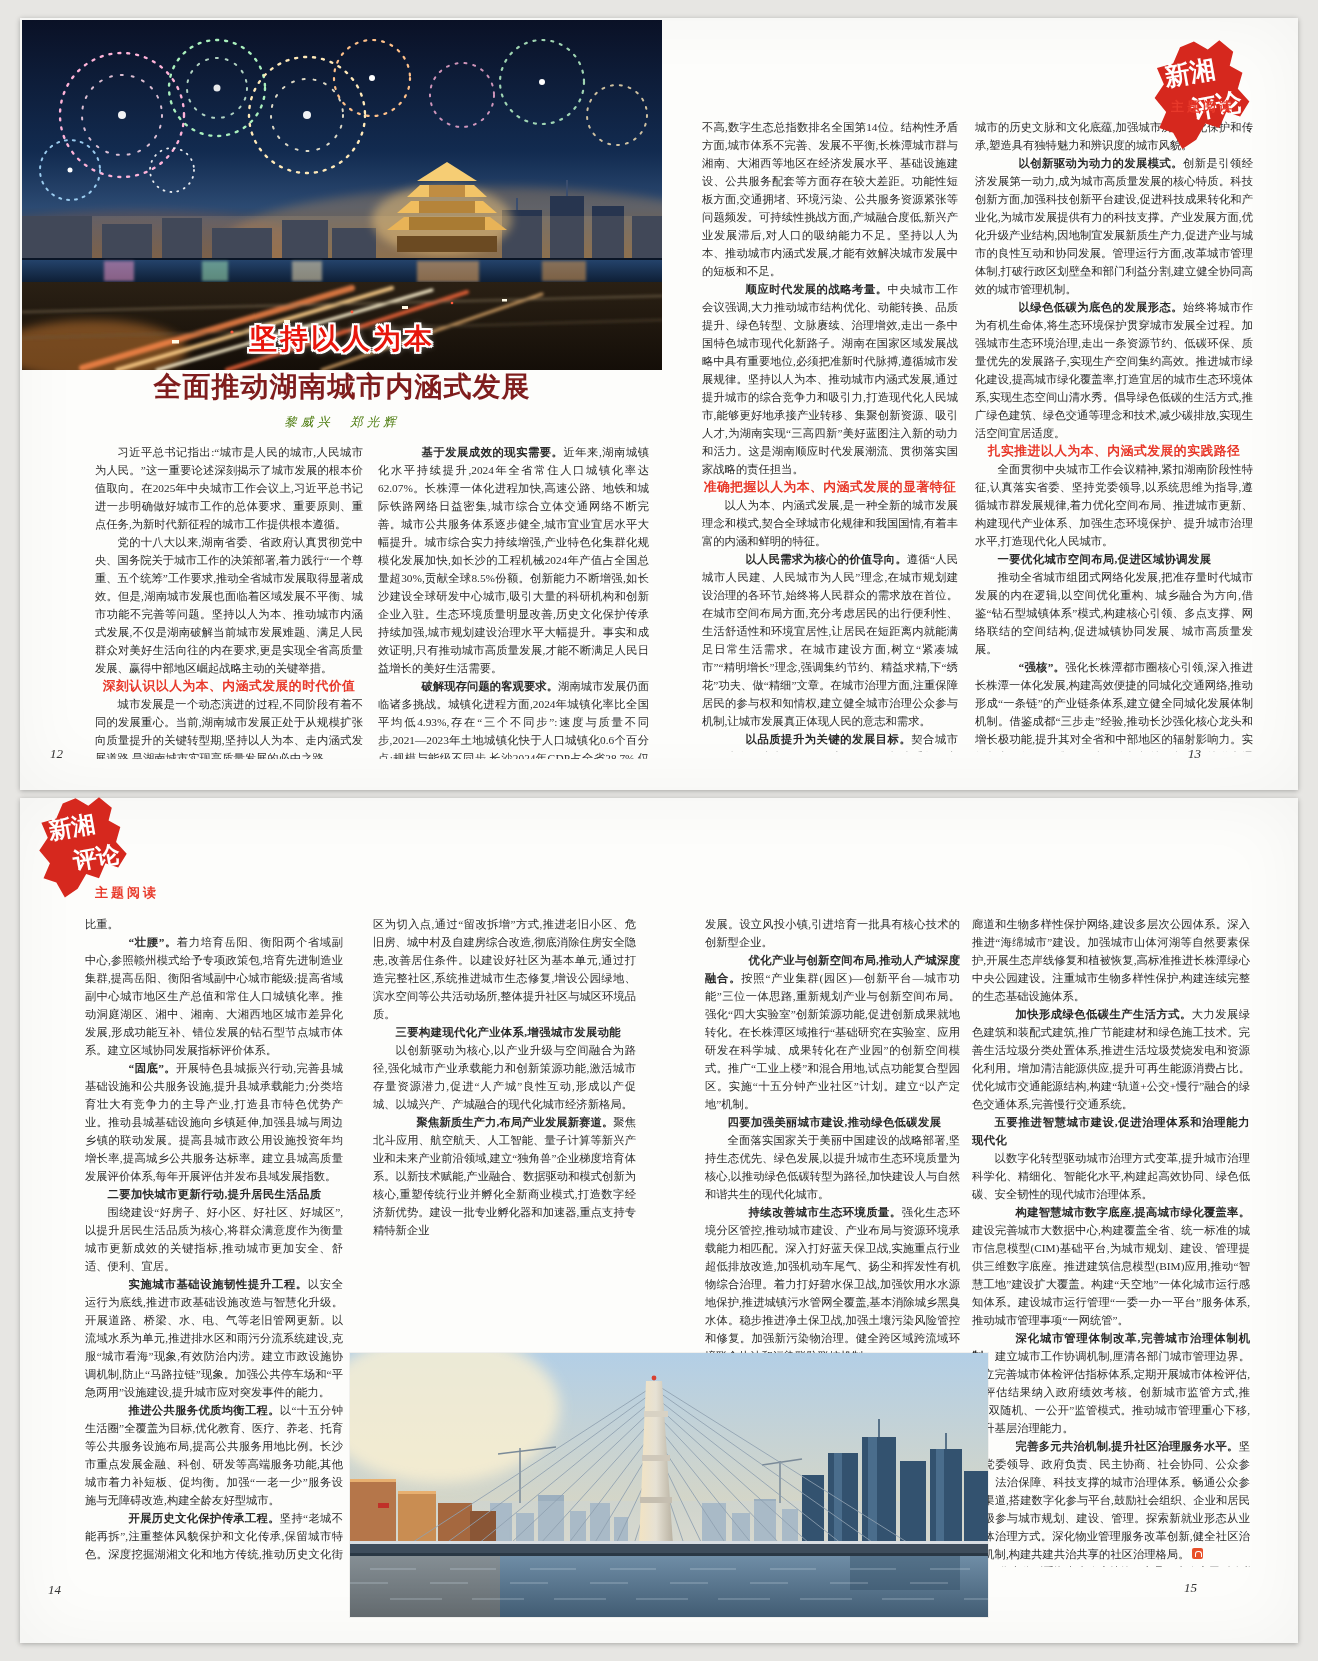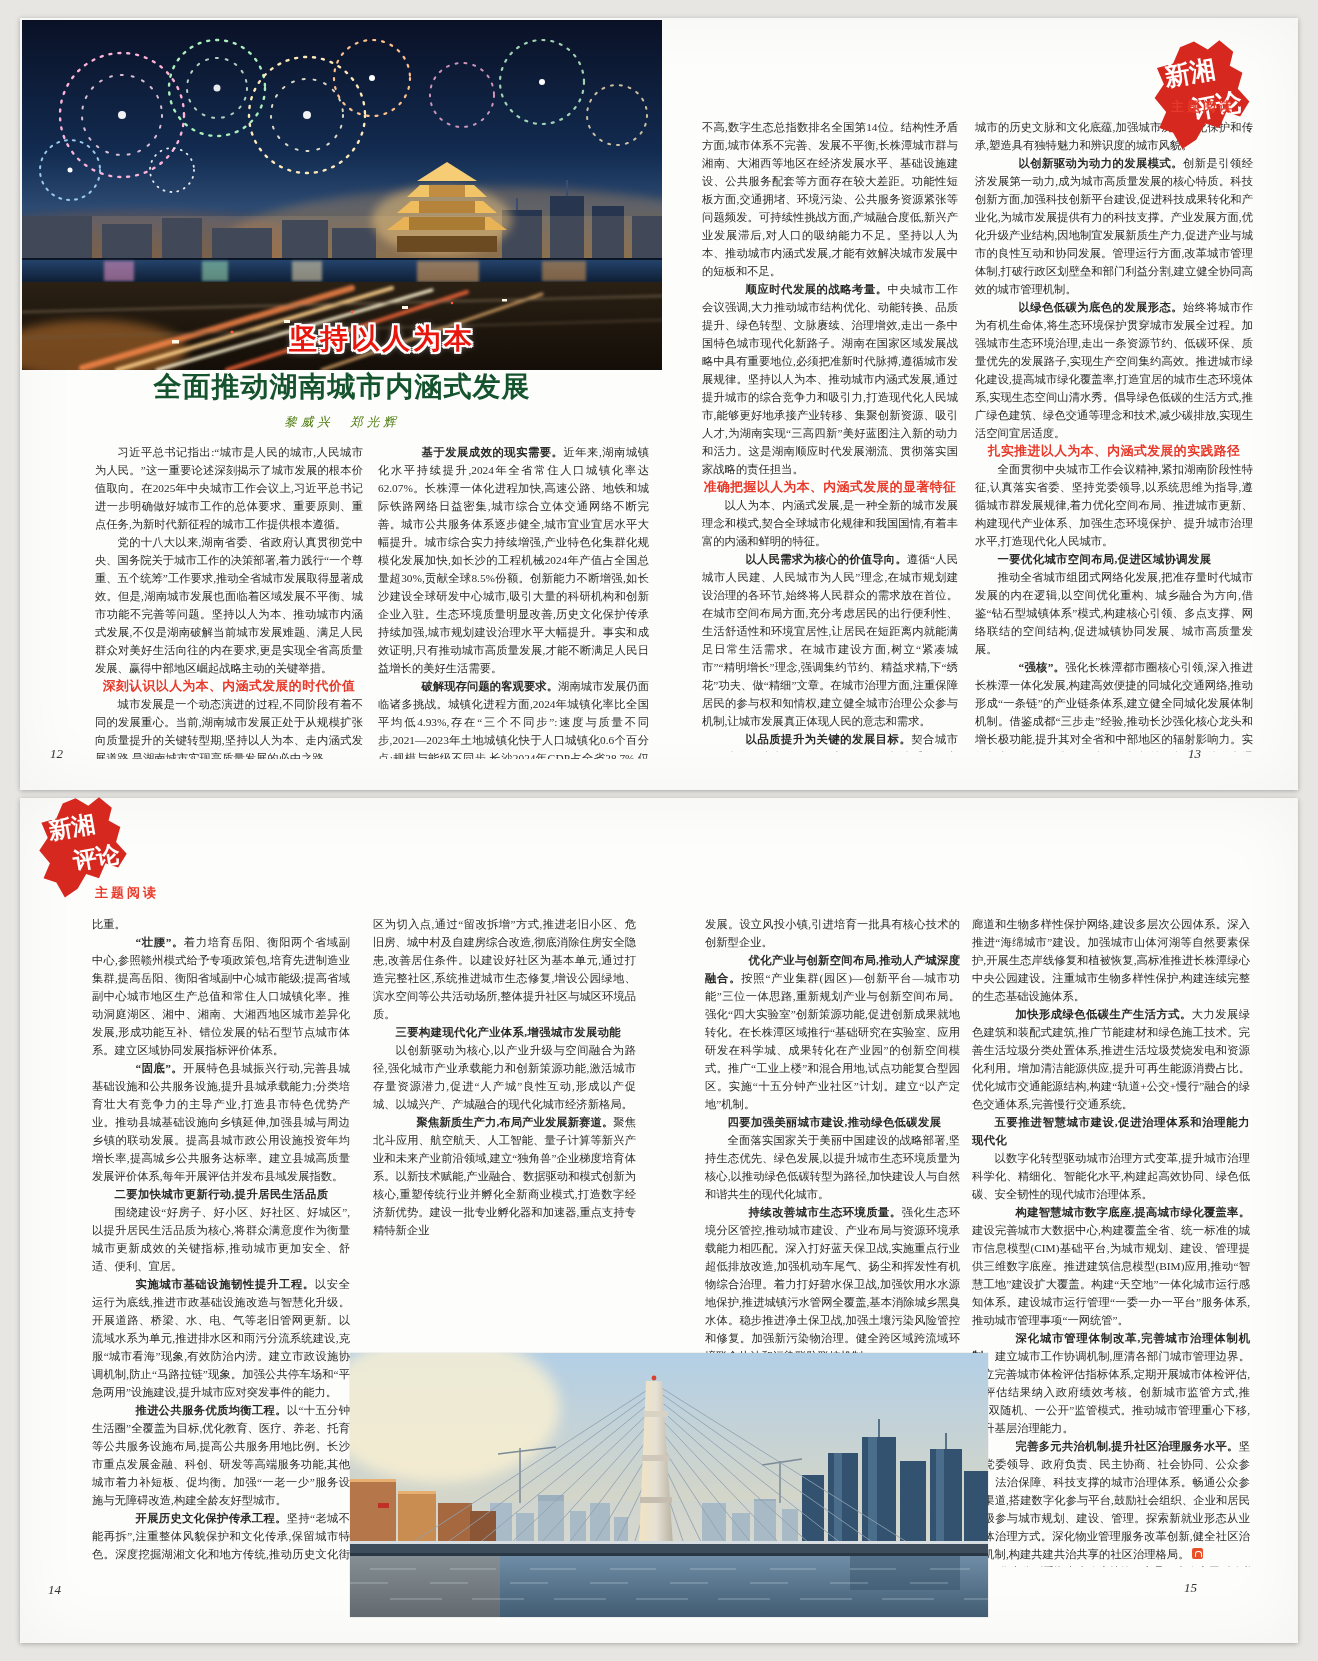--- a/index.html
+++ b/index.html
@@ -13,24 +13,24 @@
 
   .photo{position:absolute;overflow:hidden;background:#1a2438;}
   .photo svg{display:block;width:100%;height:100%;}
   #cover-photo{left:2px;top:2px;width:640px;height:350px;}
   #bridge-photo{left:330px;top:555px;width:638px;height:264px;box-shadow:0 0 0 1px rgba(0,0,0,.05);}
 
   .title-line1{position:absolute;left:2px;top:302px;width:640px;text-align:center;
     font-family:"Liberation Sans","DejaVu Sans",sans-serif;font-weight:900;font-size:28px;
     letter-spacing:3px;color:#e8160c;
     text-shadow:-2px -2px 0 #fff,0 -2px 0 #fff,2px -2px 0 #fff,-2px 0 0 #fff,2px 0 0 #fff,
-                -2px 2px 0 #fff,0 2px 0 #fff,2px 2px 0 #fff,0 0 7px rgba(255,255,255,.85);padding-left:40px;}
+                -2px 2px 0 #fff,0 2px 0 #fff,2px 2px 0 #fff,0 0 7px rgba(255,255,255,.85);}
   .title-line2{position:absolute;left:2px;top:350px;width:640px;text-align:center;
     font-family:"Liberation Sans","DejaVu Sans",sans-serif;font-weight:900;font-size:28px;
-    letter-spacing:1px;color:#14532d;}
+    letter-spacing:1px;color:#7f1d1d;}
   .authors{position:absolute;left:2px;top:396px;width:640px;text-align:center;
     font-size:12.5px;letter-spacing:4px;color:#4d7c0f;font-style:italic;}
 
   .col{position:absolute;font-size:11.3px;line-height:18px;text-align:justify;
        color:#2b2b2b;overflow:hidden;}
   .col p{margin:0;}
   .para{text-indent:2em;}
   .cont{text-indent:0;}
   .heading-red{font-family:"Liberation Sans","DejaVu Sans",sans-serif;font-weight:bold;
     color:#e8392a;text-align:center;font-size:12.8px;margin:9px 0 8px;text-indent:0;letter-spacing:.5px;}
@@ -221,21 +221,21 @@
 
     <div class="logo-blob" style="left:15px;top:-3px;width:96px;height:96px">
       <svg viewBox="0 0 90 100">
         <path d="M38,3 L50,10 L60,2 L72,12 L69,24 L80,30 L76,44 L86,55 L78,68 L66,64 L60,78 L48,74 L40,88 L28,96 L20,82 L8,78 L14,64 L4,52 L12,40 L6,26 L20,22 L26,8 Z" fill="#d6281e"></path>
         <text x="16" y="36" font-size="22" font-weight="bold" fill="#fff" transform="rotate(-10 45 50)">新湘</text>
         <text x="34" y="68" font-size="22" font-weight="bold" fill="#fff" transform="rotate(-10 45 50)">评论</text>
       </svg>
     </div>
     <div class="section-label" style="left:75px;top:86px">主题阅读</div>
 
-    <div class="col" style="left:72px;top:117px;width:258px;height:650px">
+    <div class="col" style="left:65px;top:117px;width:258px;height:650px">
         <p class="para cont">比重。</p>
         <p class="para"><strong class="lead">“壮腰”。</strong>着力培育岳阳、衡阳两个省域副中心,参照赣州模式给予专项政策包,培育先进制造业集群,提高岳阳、衡阳省域副中心城市能级;提高省域副中心城市地区生产总值和常住人口城镇化率。推动洞庭湖区、湘中、湘南、大湘西地区城市差异化发展,形成功能互补、错位发展的钻石型节点城市体系。建立区域协同发展指标评价体系。</p>
         <p class="para"><strong class="lead">“固底”。</strong>开展特色县城振兴行动,完善县城基础设施和公共服务设施,提升县城承载能力;分类培育壮大有竞争力的主导产业,打造县市特色优势产业。推动县城基础设施向乡镇延伸,加强县城与周边乡镇的联动发展。提高县城市政公用设施投资年均增长率,提高城乡公共服务达标率。建立县城高质量发展评价体系,每年开展评估并发布县域发展指数。</p>
         <p class="sub-kai">二要加快城市更新行动,提升居民生活品质</p>
         <p class="para">围绕建设“好房子、好小区、好社区、好城区”,以提升居民生活品质为核心,将群众满意度作为衡量城市更新成效的关键指标,推动城市更加安全、舒适、便利、宜居。</p>
         <p class="para"><strong class="lead">实施城市基础设施韧性提升工程。</strong>以安全运行为底线,推进市政基础设施改造与智慧化升级。开展道路、桥梁、水、电、气等老旧管网更新。以流域水系为单元,推进排水区和雨污分流系统建设,克服“城市看海”现象,有效防治内涝。建立市政设施协调机制,防止“马路拉链”现象。加强公共停车场和“平急两用”设施建设,提升城市应对突发事件的能力。</p>
         <p class="para"><strong class="lead">推进公共服务优质均衡工程。</strong>以“十五分钟生活圈”全覆盖为目标,优化教育、医疗、养老、托育等公共服务设施布局,提高公共服务用地比例。长沙市重点发展金融、科创、研发等高端服务功能,其他城市着力补短板、促均衡。加强“一老一少”服务设施与无障碍改造,构建全龄友好型城市。</p>
         <p class="para"><strong class="lead">开展历史文化保护传承工程。</strong>坚持“老城不能再拆”,注重整体风貌保护和文化传承,保留城市特色。深度挖掘湖湘文化和地方传统,推动历史文化街区活化利用。支持长沙等城市结合历史文化等元素,打造特色消费场景,建设具有鲜明文化标识的消费城市。</p>
         <p class="para"><strong class="lead">做好人居环境更新改造工程。</strong>以建设好房子、好小</p>
       </div>

